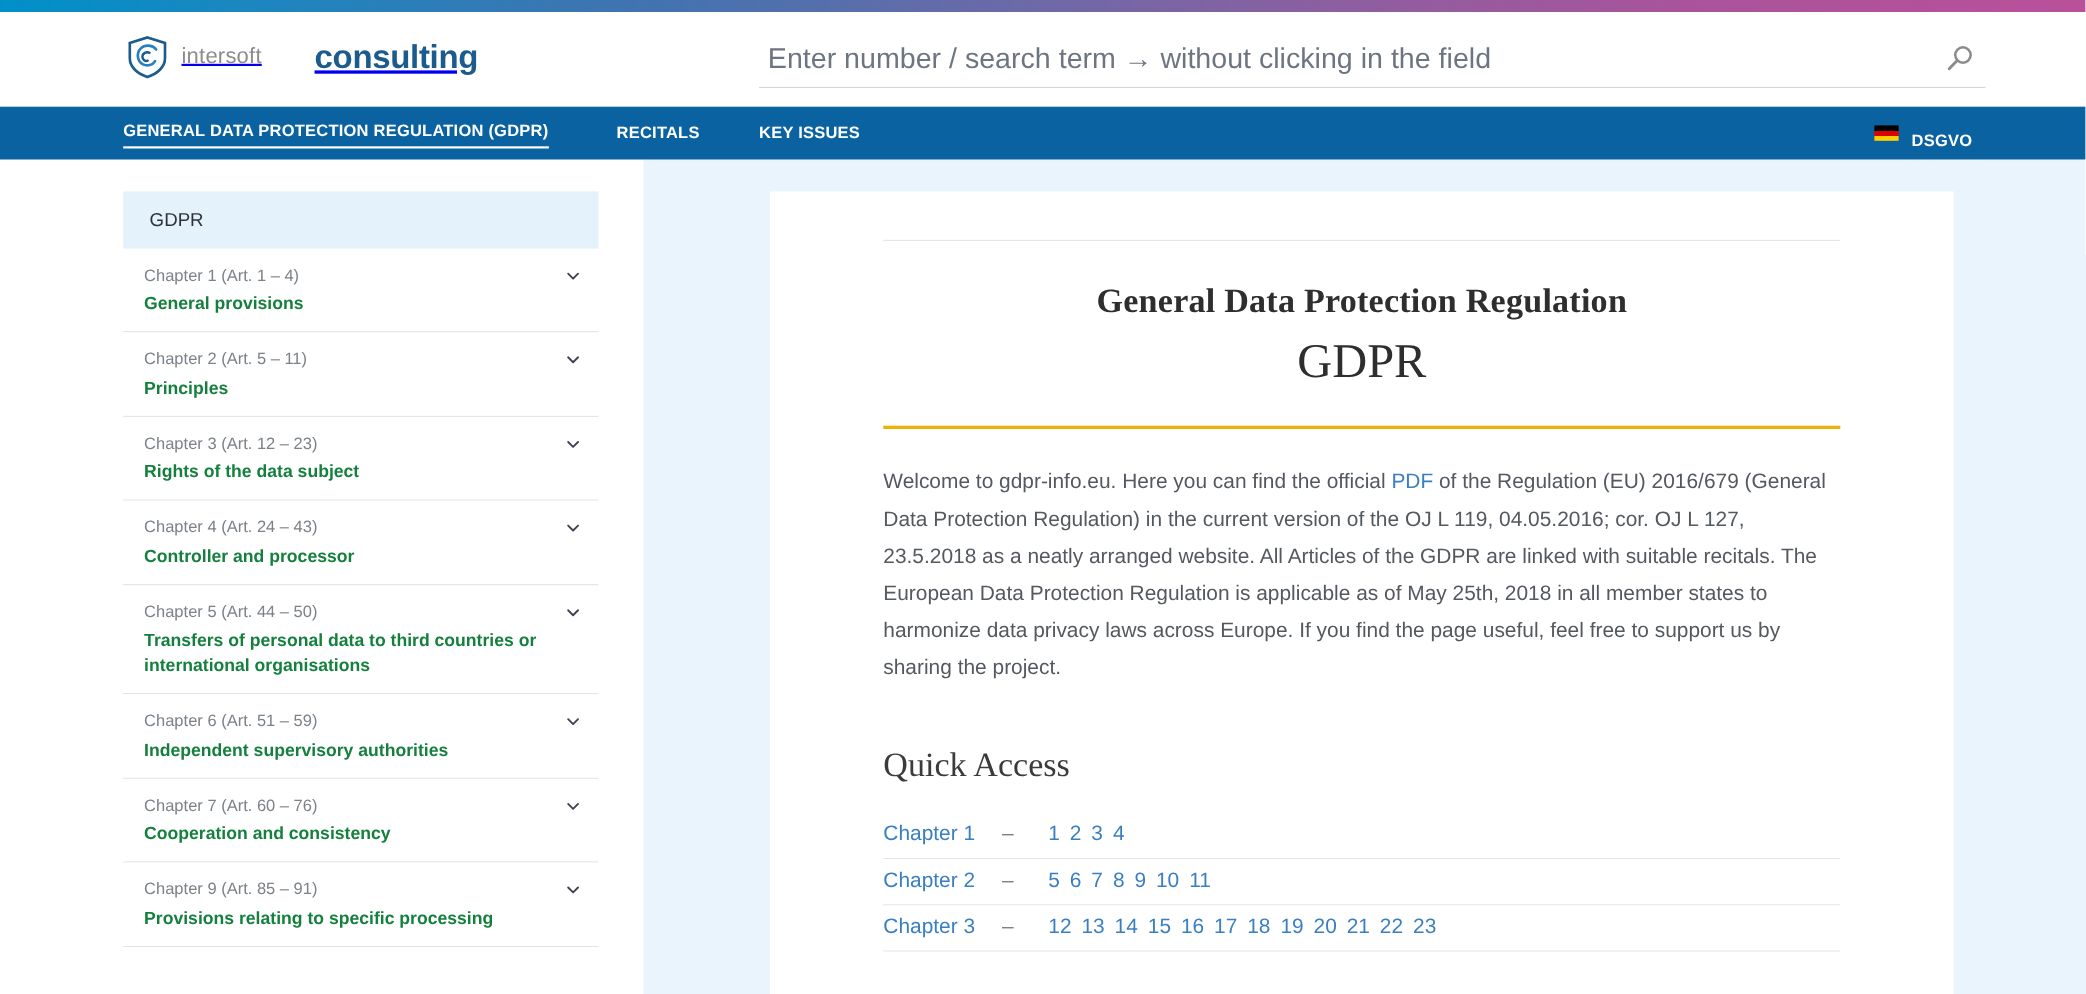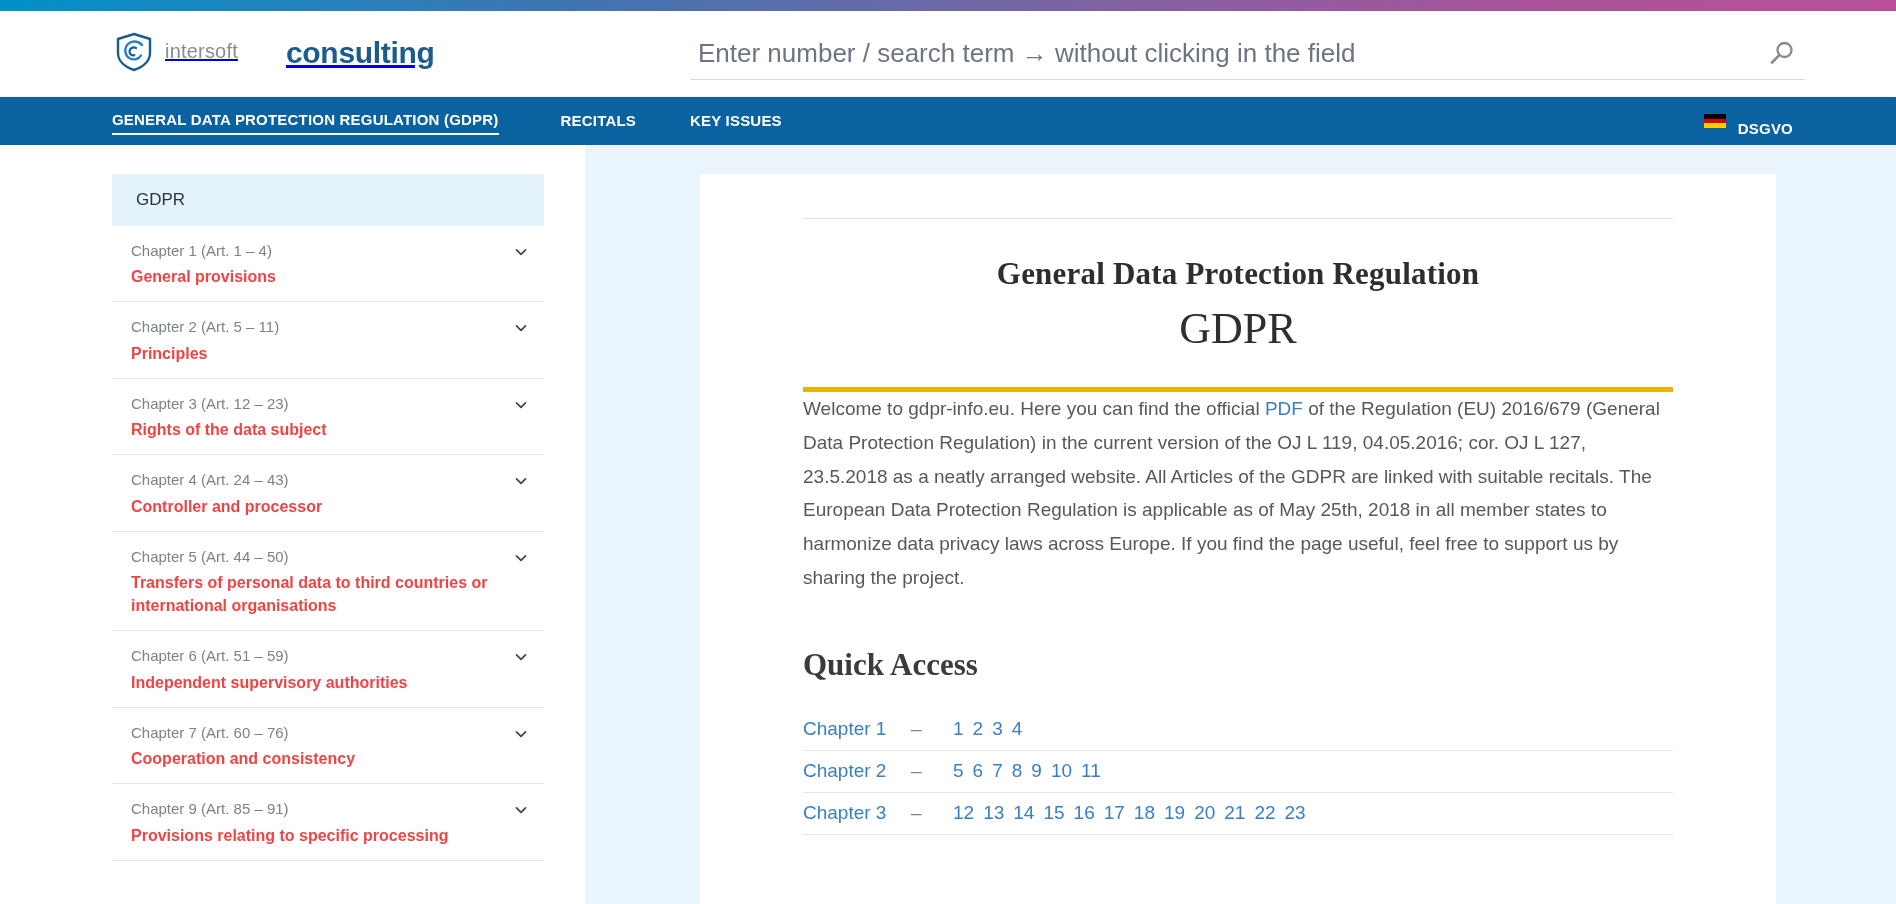--- a/index.html
+++ b/index.html
@@ -139,21 +139,21 @@
     cursor: pointer;
   }
   .sb-item-texts { flex: 1 1 auto; padding-right: 34px; }
   .sb-chapter {
     font-size: 15px;
     color: #7b8288;
     line-height: 1.55;
   }
   .sb-title {
     font-size: 16px;
-    color: #ef4444;
+    color: #15803d;
     font-weight: 700;
     line-height: 1.45;
     margin-top: 3px;
   }
   .chev {
     position: absolute;
     right: 17px;
     top: 18px;
     width: 12px; height: 12px;
   }
@@ -186,33 +186,34 @@
   }
   .title-sub {
     font-family: "Liberation Serif", serif;
     font-size: 44px;
     color: #2e2e2e;
     font-weight: 400;
     line-height: 1.3;
     margin-top: 6px;
   }
   .intro {
-    border-top: 5px solid #eab308;
+    border-top: 3px solid #eab308;
     margin-top: 30px;
+    padding-top: 32px;
     font-size: 19px;
     line-height: 1.78;
     color: #54595f;
   }
   .intro a { color: #3a7fc1; text-decoration: none; }
 
   .qa-title {
     font-family: "Liberation Serif", serif;
     font-size: 31px;
     color: #3b3b3b;
-    font-weight: 700;
+    font-weight: 400;
     margin-top: 52px;
     margin-bottom: 26px;
   }
   .qa-row {
     display: flex;
     align-items: center;
     border-bottom: 1px solid #e6e6e6;
     padding: 9px 0 10px 0;
     font-size: 19px;
   }

